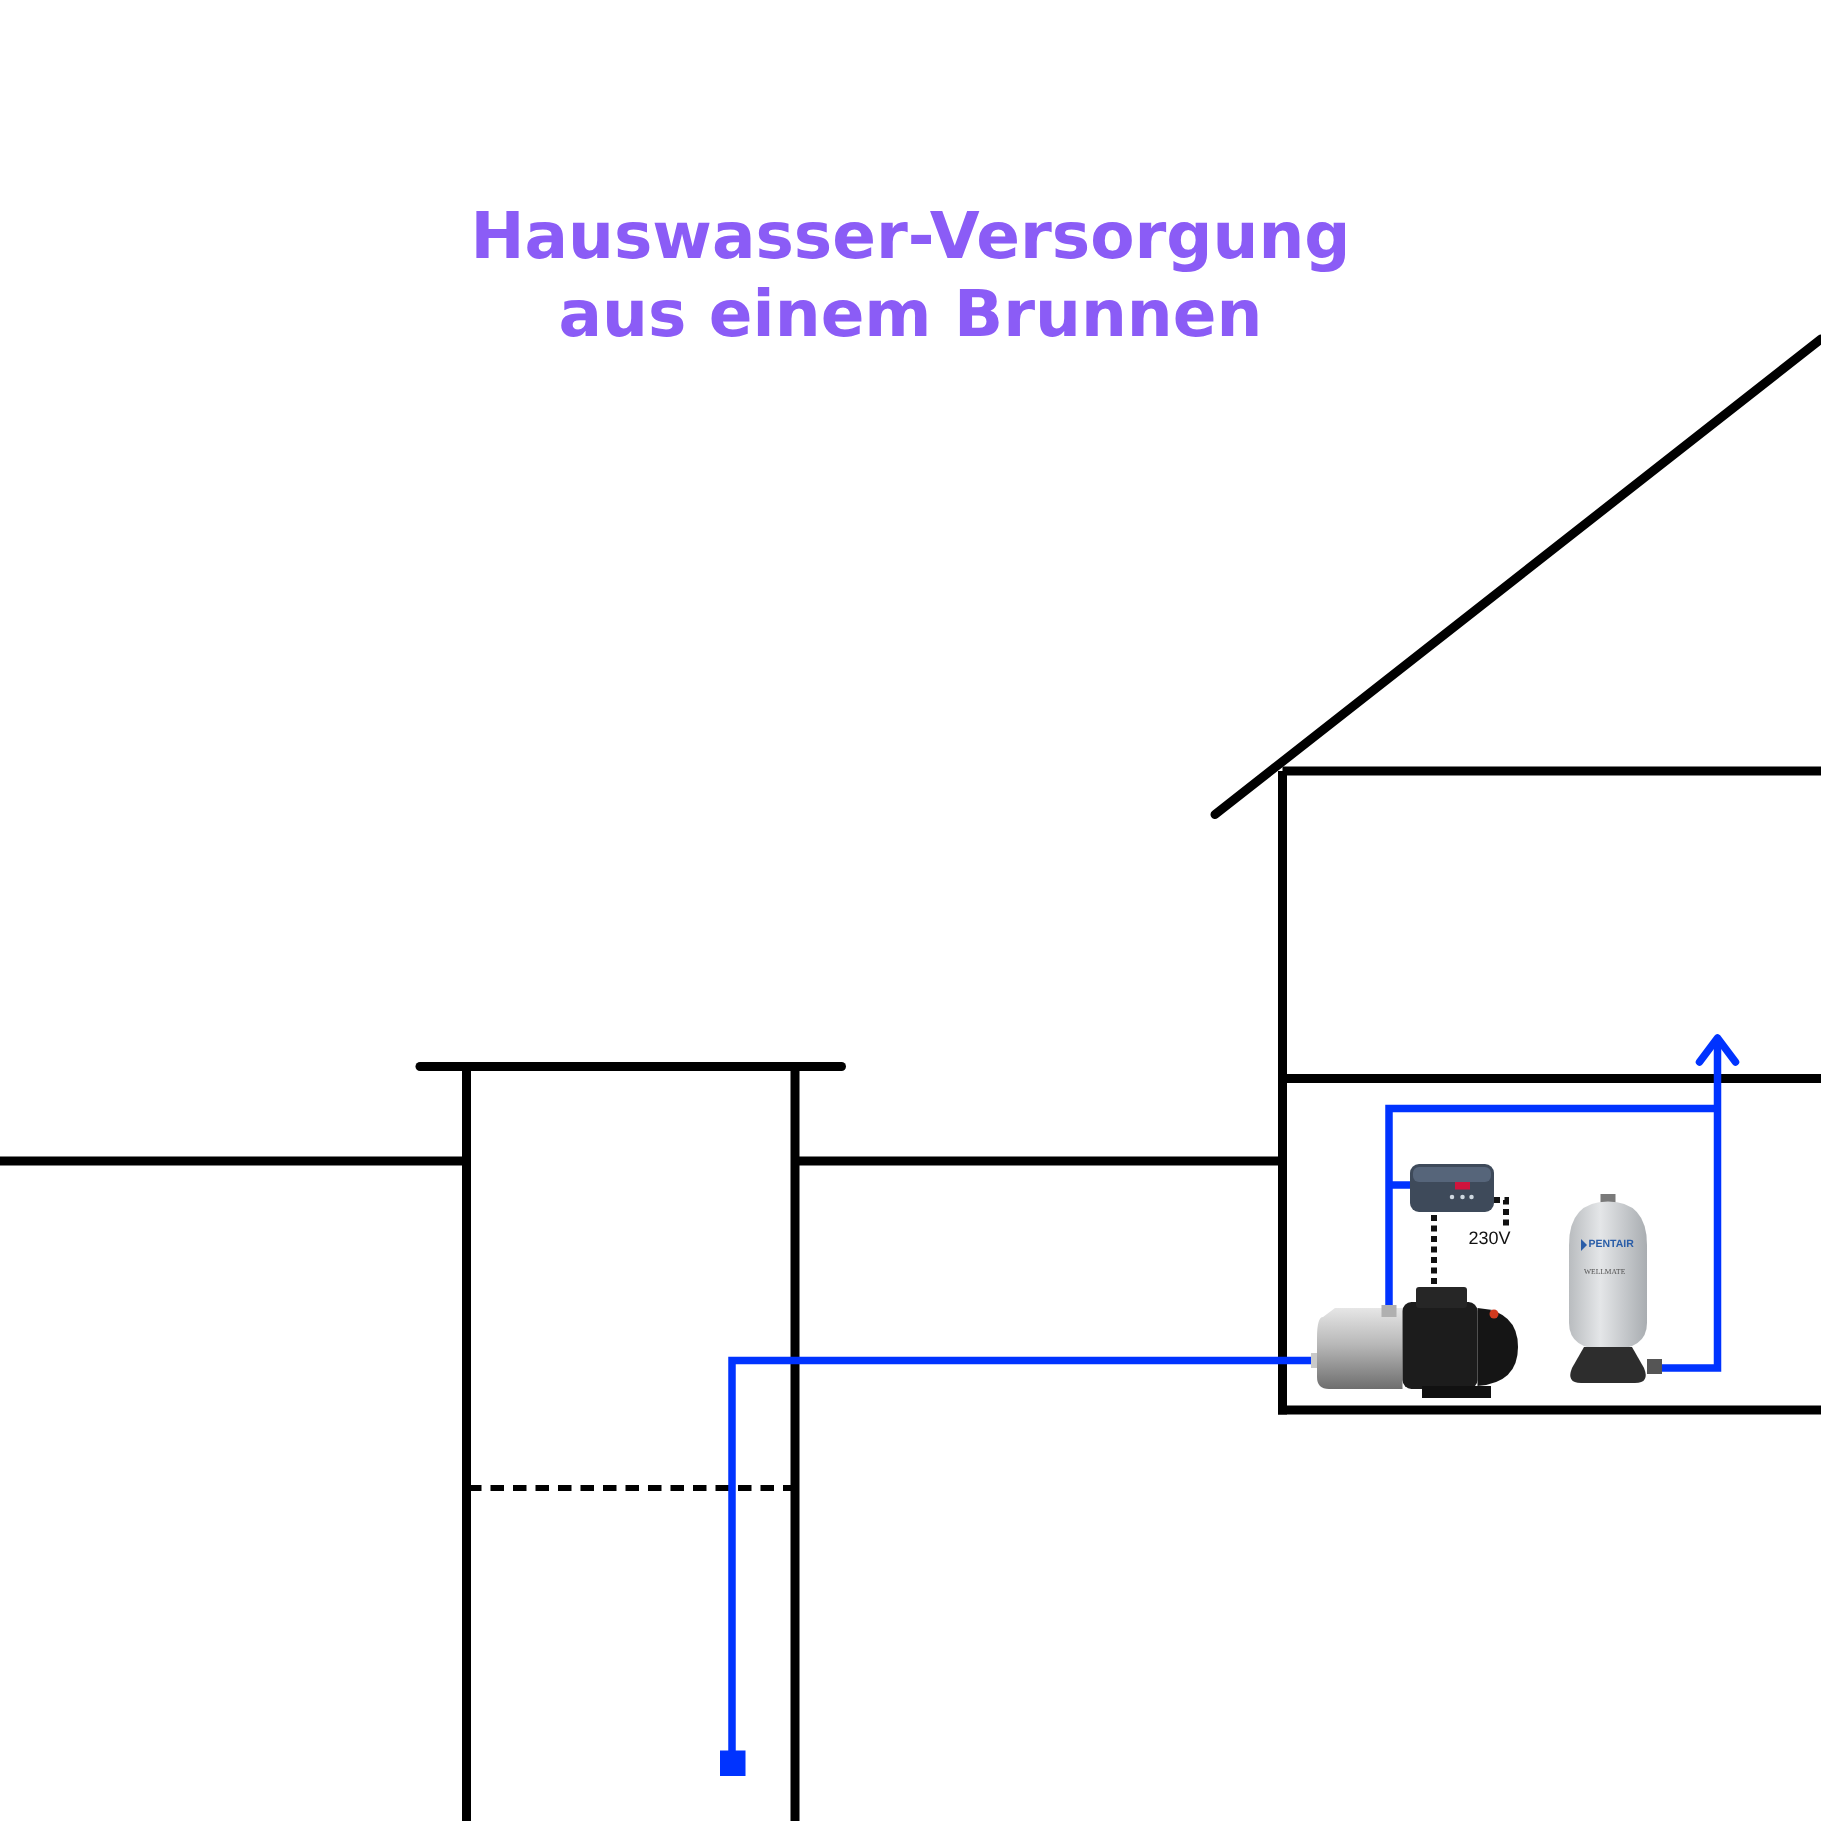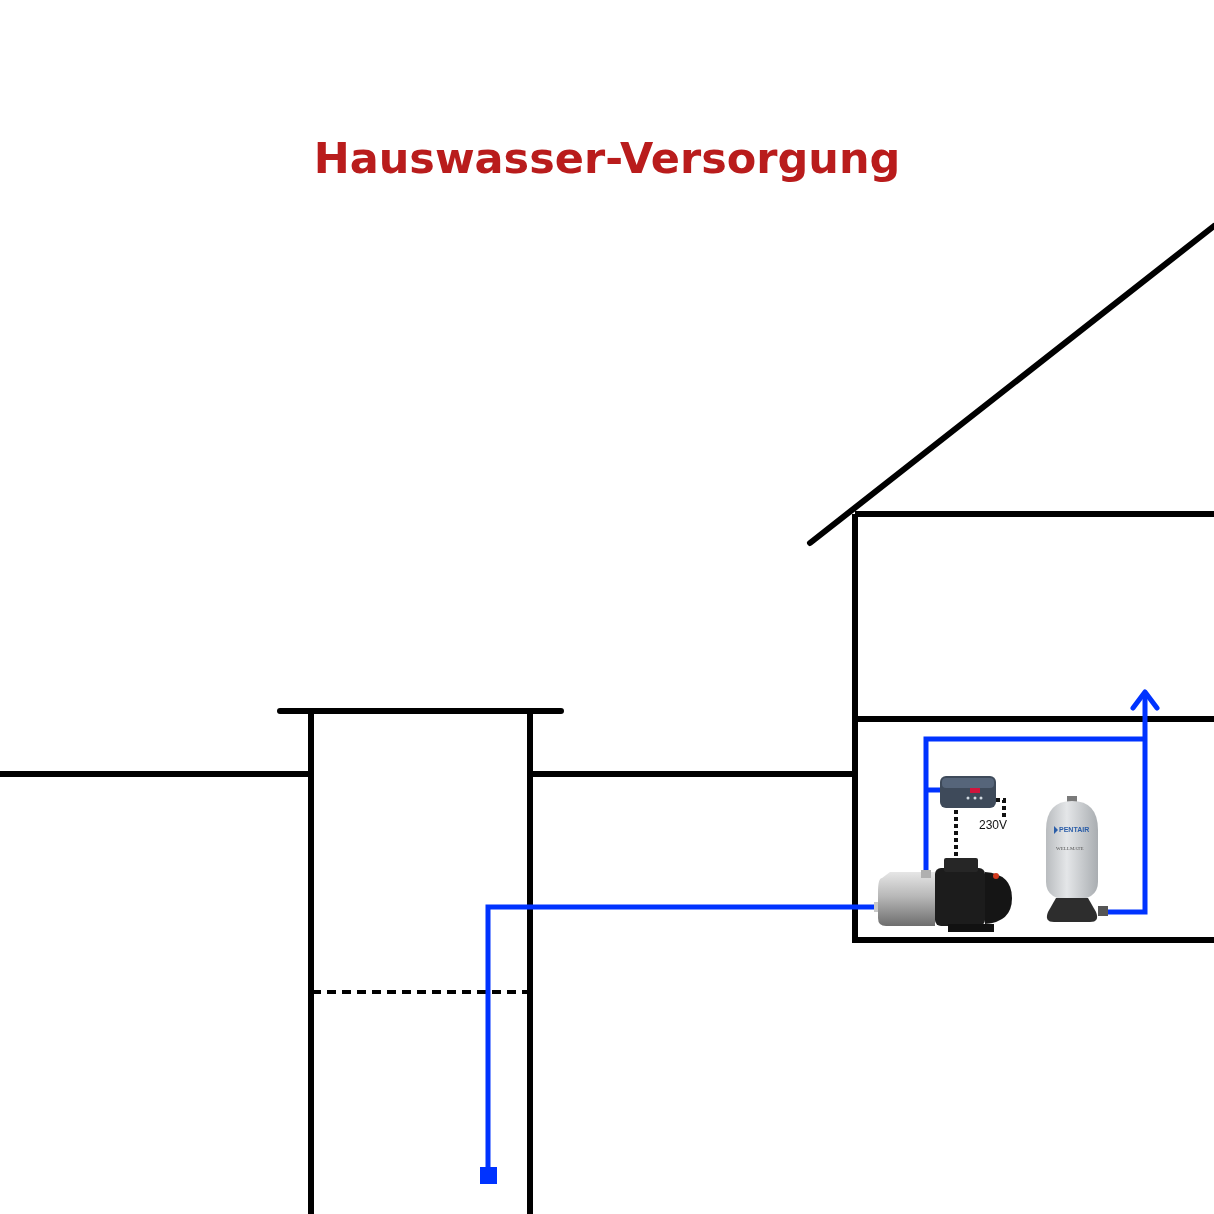--- a/index.html
+++ b/index.html
@@ -1,21 +1,21 @@
 <!DOCTYPE html>
 <html><head>
 <meta charset="utf-8">
 <style>
   html, body { margin: 0; padding: 0; background: #ffffff; }
   body { width: 1214px; height: 1214px; position: relative; overflow: hidden; font-family: "DejaVu Sans", sans-serif; }
   #diagram { position: absolute; left: 0; top: 0; width: 1214px; height: 1214px; }
   .title {
     position: absolute; left: 0; top: 132px; width: 1214px; text-align: center;
     font-family: "DejaVu Sans", sans-serif; font-weight: bold; font-size: 43px; line-height: 52px;
-    color: #b91c1c; letter-spacing: 0px;
+    color: #8b5cf6; letter-spacing: 0px;
   }
   .title span { display: block; }
   .label-230v { position: absolute; left: 979px; top: 818px; font-family: "Liberation Sans", sans-serif; font-size: 12px; color: #111; }
 </style>
 </head>
 <body>
 
 <svg id="diagram" viewBox="0 0 1214 1214" xmlns="http://www.w3.org/2000/svg">
 
   <g stroke="#000" stroke-width="6" fill="none">
@@ -88,17 +88,18 @@
     <rect x="1067" y="796" width="10" height="7" fill="#7a7a7a"></rect>
     <path d="M1046,830 Q1046,801 1072,801 Q1098,801 1098,830 L1098,882 Q1098,900 1072,900 Q1046,900 1046,882 Z" fill="url(#tankgrad)"></path>
     <path d="M1056,898 L1088,898 L1096,912 Q1100,922 1090,922 L1054,922 Q1044,922 1048,912 Z" fill="#2d2d2d"></path>
     <rect x="1098" y="906" width="10" height="10" fill="#555"></rect>
     <polygon points="1054,826 1058,830 1054,834" fill="#2a5da8"></polygon>
   </g>
 </svg>
 
 <div class="title">
   <span>Hauswasser-Versorgung</span>
+  <span>aus einem Brunnen</span>
 </div>
 
 <div class="label-230v">230V</div>
 <div style="position:absolute;left:1059px;top:826px;font-family:'Liberation Sans',sans-serif;font-weight:bold;font-size:7px;color:#2a5da8;">PENTAIR</div>
 <div style="position:absolute;left:1056px;top:846px;font-family:'Liberation Serif',serif;font-size:5px;color:#555;">WELLMATE</div>
 
 </body></html>

